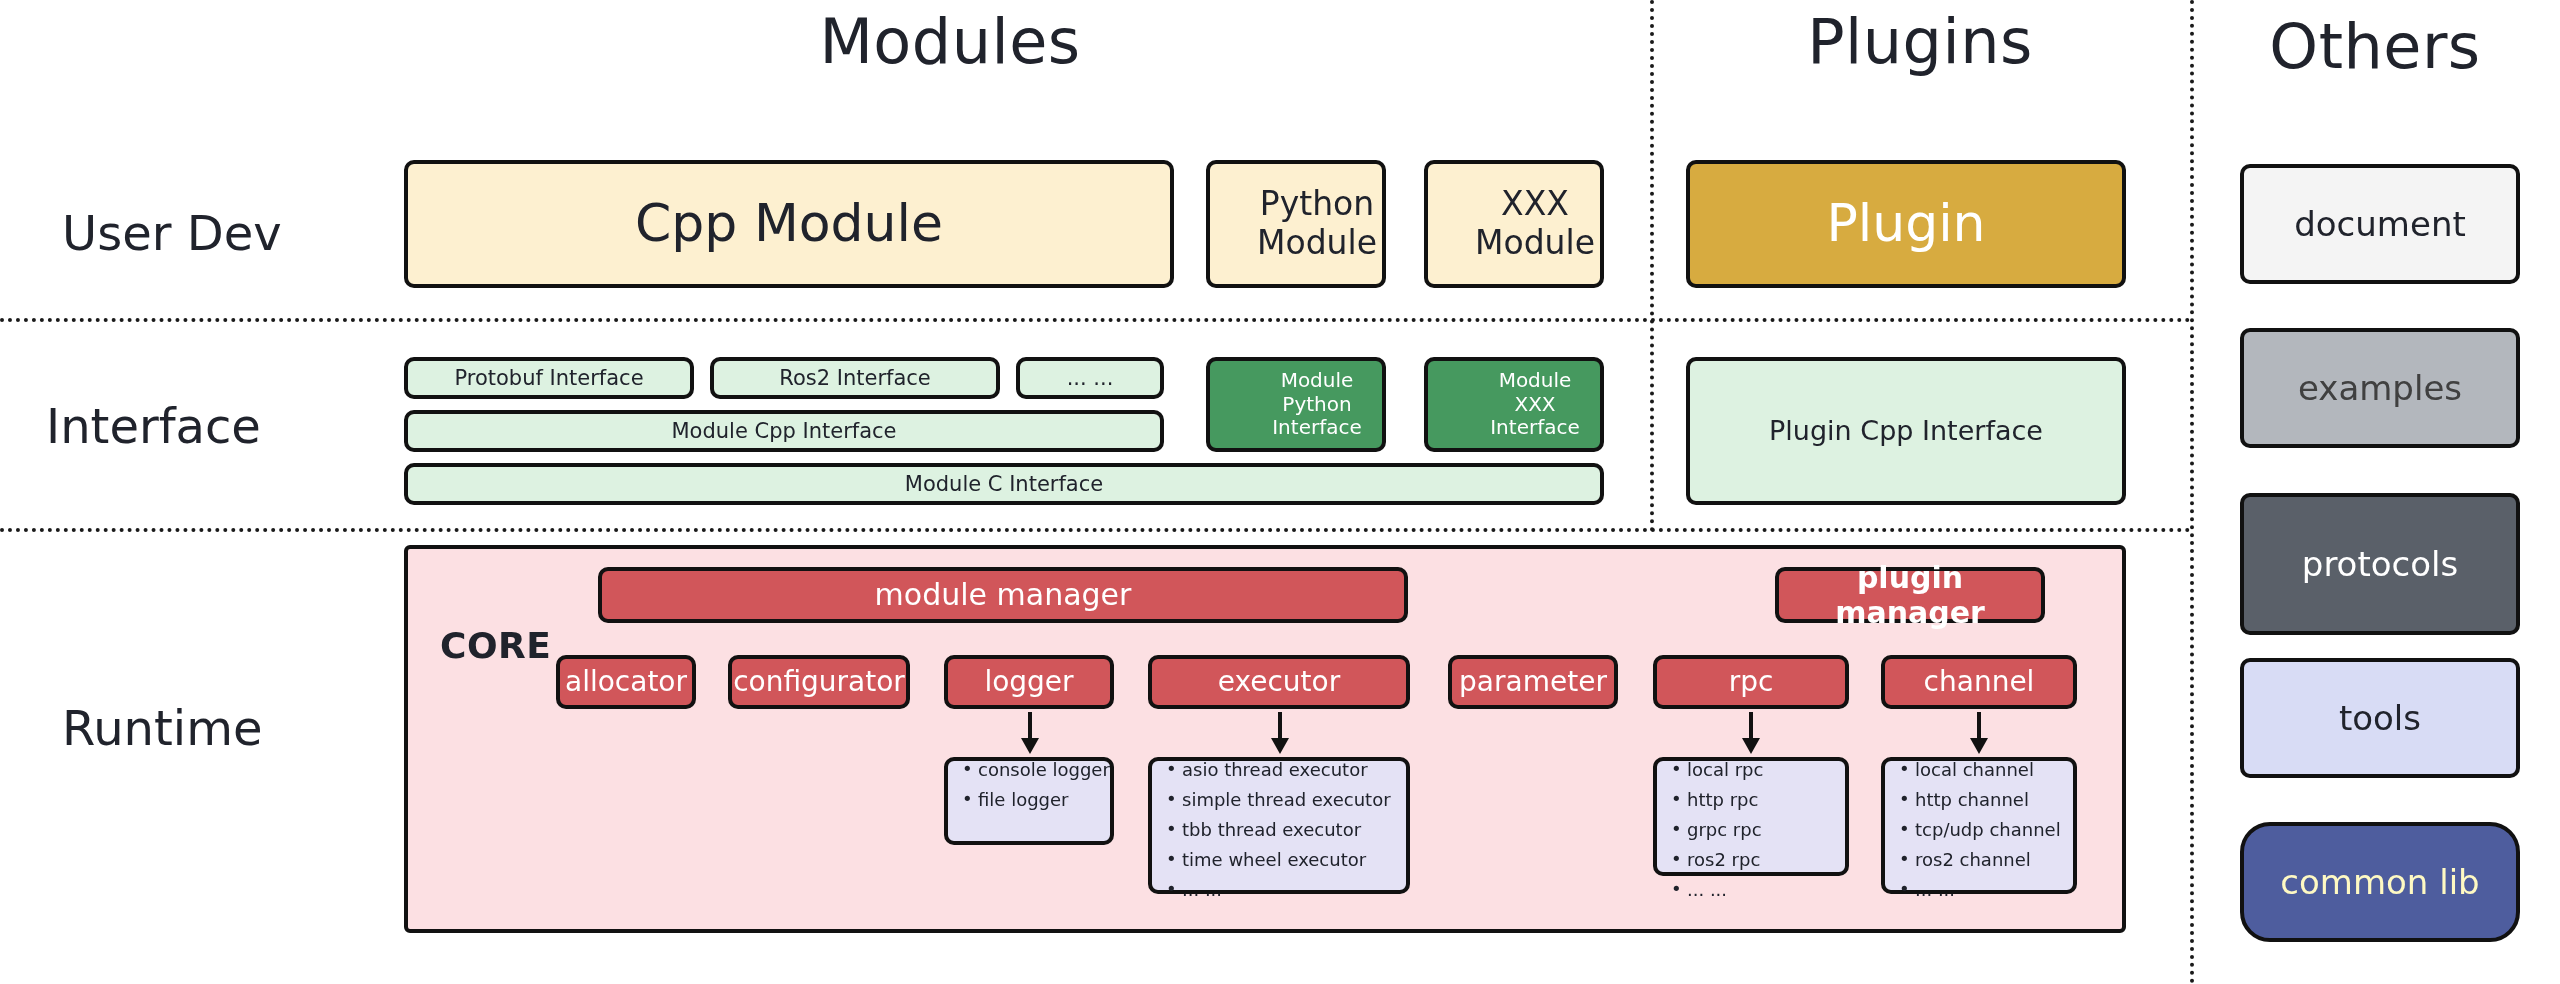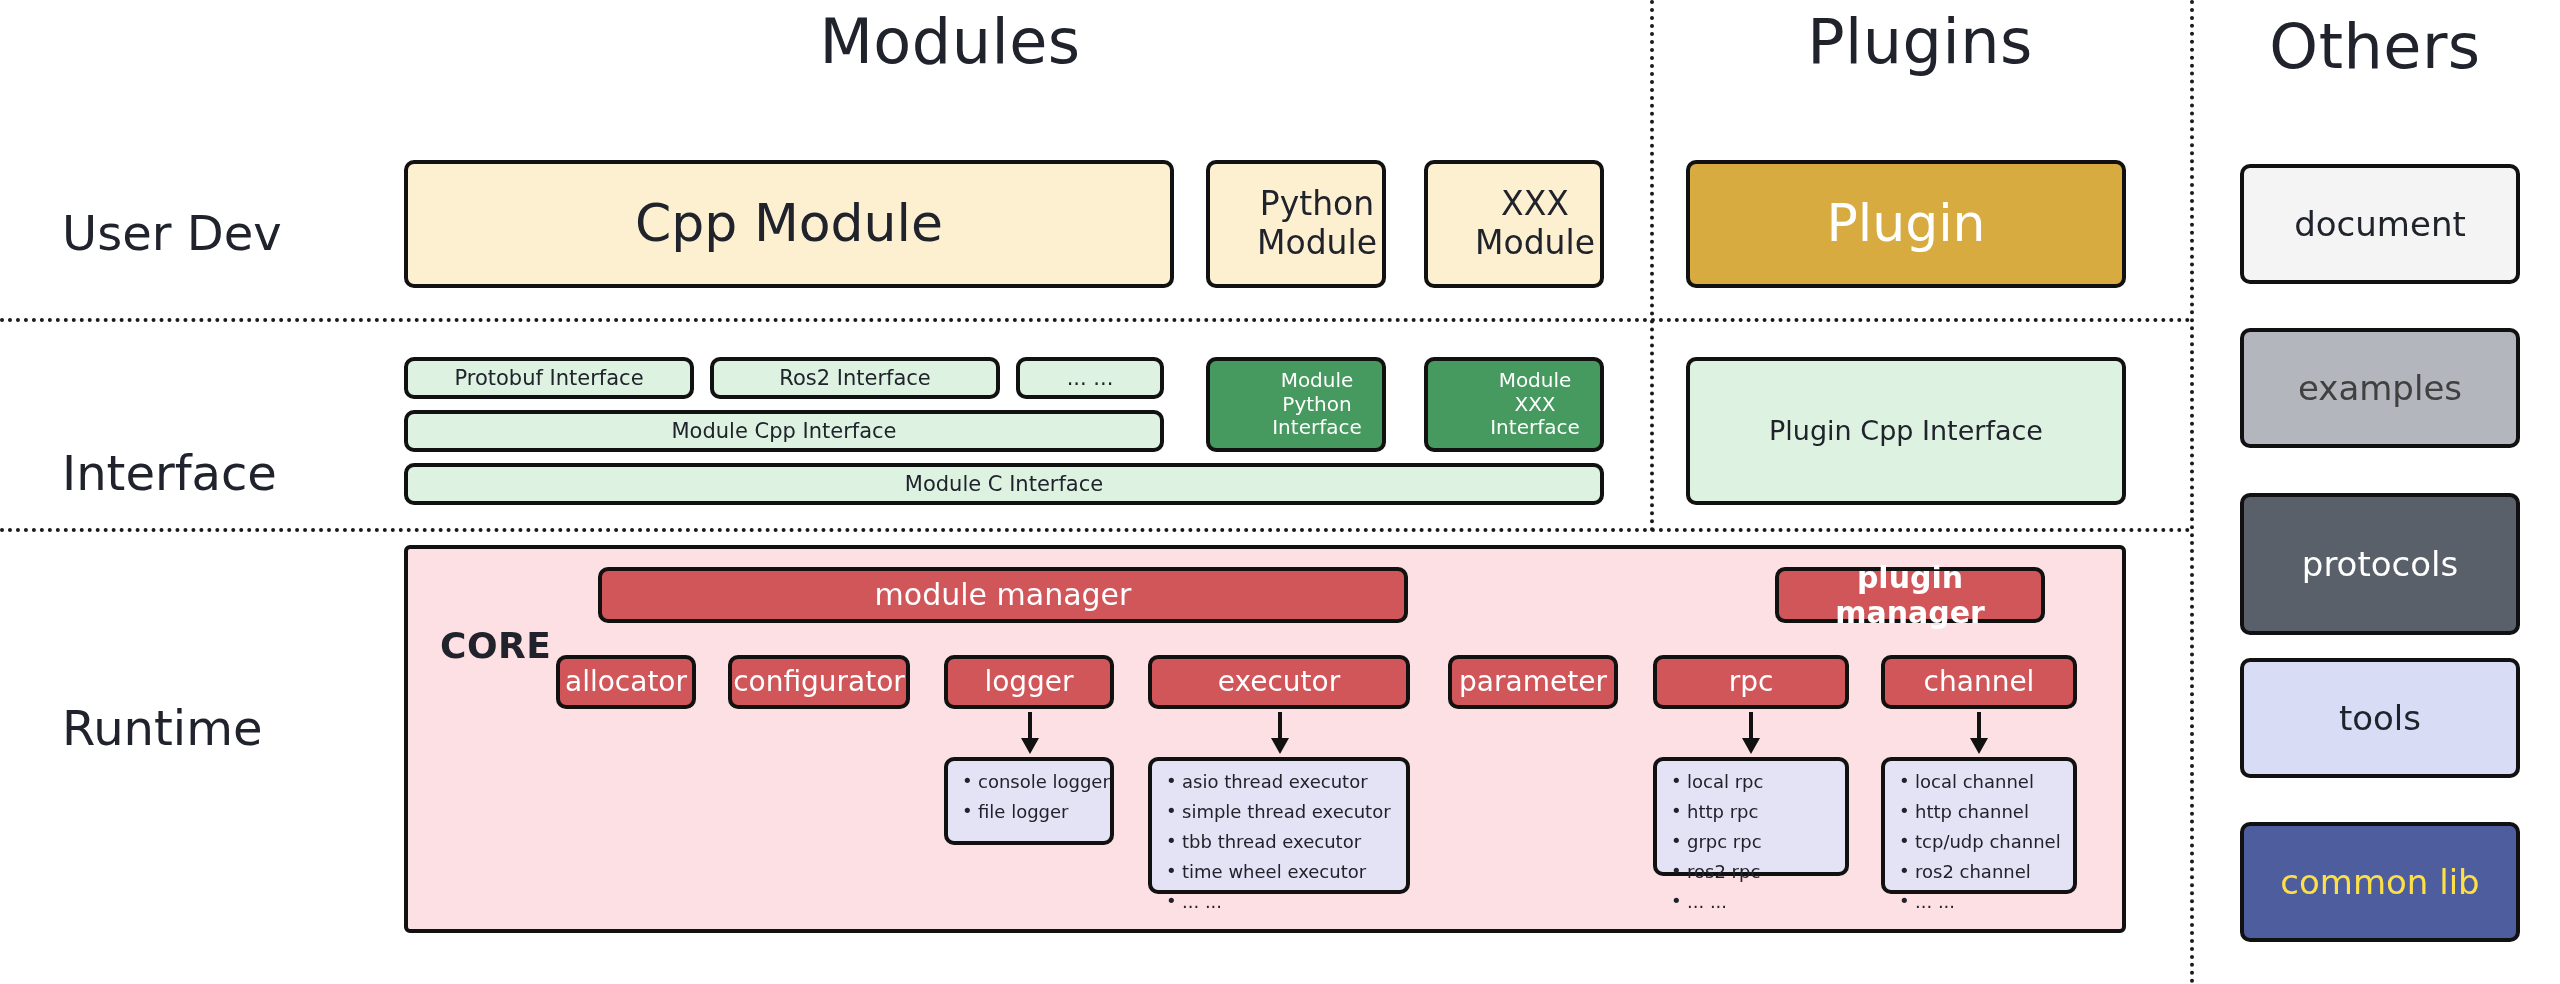--- a/index.html
+++ b/index.html
@@ -58,38 +58,38 @@
   .fill-cream  { background: #fdf0d0; }
   .fill-gold   { background: #d7ab40; color: #ffffff; }
   .fill-green-l{ background: #ddf2e1; }
   .fill-green-d{ background: #46995f; color: #ffffff; }
   .fill-pink   { background: #fce0e3; }
   .fill-red    { background: #d1565a; color: #ffffff; }
   .fill-white  { background: #f4f4f4; }
   .fill-gray-l { background: #b3b7bd; color: #404040; }
   .fill-gray-d { background: #5a6069; color: #ffffff; }
   .fill-blue-l { background: #d8dcf5; }
-  .fill-blue-d { background: #4e5d9e; color: #fde047; }
+  .fill-blue-d { background: #4e5d9e; color: #fef9c3; border-radius: 30px; }
 
   
   .core-label {
     position: absolute;
     font-size: 36px;
     font-weight: bold;
     color: #20232c;
     letter-spacing: 0.5px;
   }
 
   
   .listbox {
     position: absolute;
     border: 4px solid #111111;
     border-radius: 10px;
     background: #e4e2f5;
-    padding: 12px 10px 10px 12px;
+    padding: 0 10px 10px 12px;
   }
   .listbox ul { list-style: none; }
   .listbox li {
     font-size: 18px;
     color: #20232c;
     line-height: 1.0;
     margin-bottom: 12px;
     padding-left: 18px;
     position: relative;
     white-space: nowrap;
@@ -112,21 +112,21 @@
   <div class="hsep" style="top:318px; width:2192px;"></div>
   <div class="hsep" style="top:528px; width:2192px;"></div>
   <div class="vsep" style="left:1650px; height:532px;"></div>
   <div class="vsep" style="left:2190px; height:984px;"></div>
 
   <div class="col-title" style="left:700px; top:5px; width:500px;">Modules</div>
   <div class="col-title" style="left:1660px; top:5px; width:520px;">Plugins</div>
   <div class="col-title" style="left:2200px; top:10px; width:350px;">Others</div>
 
   <div class="row-label" style="left:62px; top:205px;">User Dev</div>
-  <div class="row-label" style="left:62px; top:398px;margin-top:47px;">Interface</div>
+  <div class="row-label" style="left:46px; top:398px;">Interface</div>
   <div class="row-label" style="left:62px; top:700px;">Runtime</div>
 
   <div class="box fill-cream" style="left:404px; top:160px; width:770px; height:128px; font-size:52px;">Cpp Module</div>
 
   <div class="box multiline fill-cream" style="left:1206px; top:160px; width:180px; height:128px; font-size:33px;">
     <span>Python</span>
     <span>Module</span>
   </div>
 
   <div class="box multiline fill-cream" style="left:1424px; top:160px; width:180px; height:128px; font-size:33px;">

